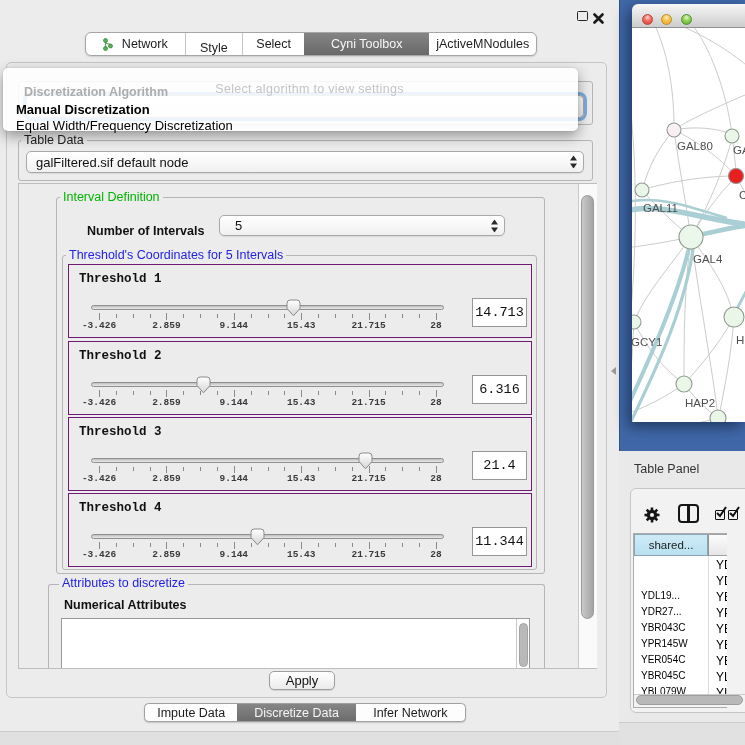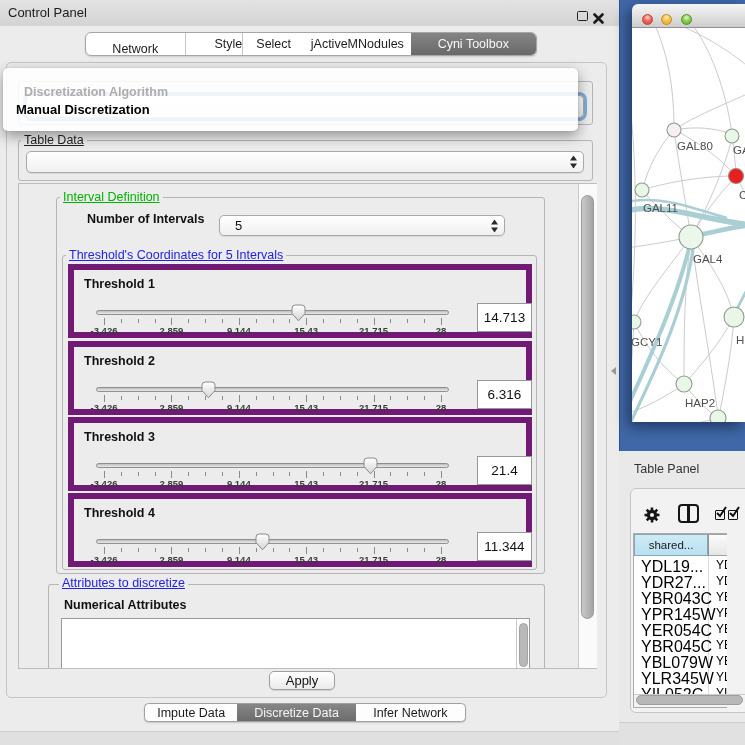--- a/index.html
+++ b/index.html
@@ -7,45 +7,45 @@
   #stage{position:relative;width:745px;height:745px;overflow:hidden;background:#ececec;}
   .abs{position:absolute;}
   
   #titlebar{left:0;top:0;width:619px;height:26px;background:linear-gradient(#e3e3e3,#d3d3d3);border-bottom:1px solid #bcbcbc;}
   #titlebar .title{left:8px;top:5px;font-size:13px;color:#1b1b1b;}
   #float-btn{left:577px;top:11px;width:9px;height:8px;border:1.6px solid #222;border-radius:1.5px;}
   #close-btn{left:593px;top:10px;width:11px;height:11px;}
   #left-bg{left:0;top:26px;width:619px;height:719px;background:#ececec;}
   
   #tabbar{left:85px;top:32px;width:452px;height:24px;background:#fff;border:1px solid #a6a6a6;border-radius:6px;box-sizing:border-box;display:flex;overflow:hidden;box-shadow:0 1px 2px rgba(0,0,0,0.14);}
-  .tabseg{height:100%;display:flex;align-items:center;justify-content:center;font-size:12.5px;color:#1d1d1d;box-sizing:border-box;gap:9px;flex-direction:column;}
+  .tabseg{height:100%;display:flex;align-items:center;justify-content:center;font-size:12.5px;color:#1d1d1d;box-sizing:border-box;gap:9px;}
   .tabseg.sep{border-right:1px solid #c6c6c6;}
   .tabseg.selected{background:linear-gradient(#848484,#696969);color:#f7f7f7;border-right:none;}
   
   #outer-panel{left:6px;top:62px;width:601px;height:636px;border:1px solid #c5c5c5;border-radius:5px;box-sizing:border-box;}
   .groupbox{border:1px solid #b5b5b5;border-radius:3px;box-sizing:border-box;}
-  .grouptitle{position:absolute;background:#ececec;padding:0 3px;font-size:12.5px;line-height:13px;white-space:nowrap;text-decoration:underline;}
+  .grouptitle{position:absolute;background:#ececec;padding:0 3px;font-size:12.5px;line-height:13px;white-space:nowrap;}
   
   .combo{position:absolute;background:linear-gradient(#ffffff,#f0f0f0);border:1px solid #a9a9a9;border-radius:5px;box-sizing:border-box;box-shadow:0 1px 1px rgba(0,0,0,0.08);}
   .combo .val{position:absolute;left:9px;top:0;bottom:0;display:flex;align-items:center;font-size:13px;color:#111;white-space:nowrap;}
   .combo .arrows{position:absolute;right:6px;top:50%;transform:translateY(-50%);width:7px;height:13px;}
   
   #popup{left:3px;top:68px;width:575px;height:63px;background:rgba(255,255,255,0.87);border-radius:5px;box-shadow:0 5px 14px rgba(0,0,0,0.38),0 0 1px rgba(0,0,0,0.35);}
   #popup .ghost{left:21px;top:80px;font-size:12.5px;font-weight:600;color:#adadad;}
   #popup-prompt{left:0;top:14px;width:100%;padding-left:38px;box-sizing:border-box;text-align:center;font-size:12.5px;color:#c4c4c4;letter-spacing:0.3px;}
   .popup-item{left:13px;font-size:13px;color:#000;white-space:nowrap;}
   
   #scrollpane{left:18px;top:183px;width:579px;height:486px;border:1px solid #bdbdbd;box-sizing:border-box;}
   #viewport{left:19px;top:184px;width:558px;height:484px;overflow:hidden;}
   #vsb-track{left:578px;top:184px;width:19px;height:484px;background:#fafafa;border-left:1px solid #c9c9c9;box-sizing:border-box;}
   #vsb-thumb{left:581px;top:195px;width:13px;height:424px;border-radius:6.5px;background:linear-gradient(90deg,#c9c9c9,#a4a4a4);border:1px solid #9a9a9a;box-sizing:border-box;}
   
   .vp-abs{position:absolute;}
   
-  .thr-panel{position:absolute;left:49px;width:464px;height:74px;border:6px solid #701a75;box-sizing:border-box;}
+  .thr-panel{position:absolute;left:49px;width:464px;height:74px;border:1px solid #701a75;box-sizing:border-box;font-family:Liberation Mono, monospace;}
   .thr-label{position:absolute;left:10px;top:7px;font-size:12.5px;font-weight:bold;color:#111;}
   .thr-track{position:absolute;left:22px;top:40px;width:353px;height:5px;border:1px solid #8f8f8f;border-radius:3px;background:linear-gradient(#bdbdbd,#ebebeb);box-sizing:border-box;}
   .thr-tick{position:absolute;width:1px;background:#8a8a8a;}
   .thr-ticklabel{position:absolute;top:55px;font-size:9.5px;font-weight:600;color:#3a3a3a;transform:translateX(-50%);white-space:nowrap;}
   .thr-thumb{position:absolute;top:34px;width:15px;height:18px;}
   .thr-field{position:absolute;left:403px;top:33px;width:55px;height:29px;background:#fff;border:1px solid #979797;box-sizing:border-box;font-size:13.5px;color:#111;display:flex;align-items:center;justify-content:center;}
   
   #attr-list{background:#fff;border:1px solid #9a9a9a;box-sizing:border-box;}
   .attr-item{padding-left:8px;font-size:12px;color:#111;line-height:15.8px;white-space:nowrap;}
   #attr-sb{position:absolute;right:0;top:0;bottom:0;width:13px;background:#fdfdfd;border-left:1px solid #c9c9c9;box-sizing:border-box;}
@@ -62,39 +62,36 @@
   #netwin{left:632px;top:4px;width:113px;height:418px;border-radius:6px 0 0 0;box-shadow:-4px 5px 14px rgba(8,18,40,0.55);}
   #netwin-titlebar{left:0;top:0;width:100%;height:24px;background:linear-gradient(#f6f6f6,#cdcdcd);border-bottom:1px solid #909090;border-radius:6px 0 0 0;box-sizing:border-box;}
   .light{position:absolute;top:10px;width:11px;height:11px;border-radius:50%;box-sizing:border-box;}
   #net-canvas{left:0;top:24px;width:113px;height:394px;background:#fff;overflow:hidden;}
   
   #tp-band{left:619px;top:451px;width:126px;height:294px;background:#e9e9e9;}
   #tp-title{left:634px;top:462px;font-size:12.5px;color:#333;}
   #tp-container{left:630px;top:488px;width:121px;height:225px;background:#f2f2f2;border:1px solid #c6c6c6;border-radius:6px;box-sizing:border-box;}
   #tp-table-wrap{left:633px;top:533px;width:94px;height:175px;border:1px solid #ababab;border-right:none;box-sizing:border-box;background:#fff;overflow:hidden;}
   .th-cell{position:absolute;top:0;height:22px;box-sizing:border-box;display:flex;align-items:center;justify-content:center;font-size:11.5px;color:#1c1c1c;}
-  .tp-row-c1{position:absolute;left:7px;width:66px;font-size:16px;color:#000;white-space:nowrap;}
+  .tp-row-c1{position:absolute;left:7px;width:66px;font-size:10px;color:#000;white-space:nowrap;margin-top:32px;}
   .tp-row-c2{position:absolute;left:82px;font-size:12px;color:#000;white-space:nowrap;}
   #tp-hscroll{left:634px;top:694px;width:111px;height:13px;background:#f3f3f3;border-top:1px solid #cbcbcb;box-sizing:border-box;}
   #tp-hthumb{left:636px;top:695px;width:107px;height:10px;border-radius:5px;background:#b8b8b8;border:1px solid #9d9d9d;box-sizing:border-box;}
   #right-strip{left:619px;top:722px;width:126px;height:23px;background:#e1e1e1;border-top:1px solid #cccccc;box-sizing:border-box;}
   
   #cols-icon{left:678px;top:504px;width:21px;height:19px;border:2.5px solid #151515;border-radius:4px;box-sizing:border-box;}
   #cols-icon .bar{position:absolute;left:50%;top:0;bottom:0;width:2.5px;margin-left:-1.25px;background:#151515;}
   .chk{position:absolute;top:510px;width:10px;height:10px;border:1.6px solid #111;box-sizing:border-box;border-radius:1px;}
   .chk svg{position:absolute;left:-1px;top:-5px;overflow:visible;}
 </style>
 </head>
 <body>
 
 <div id="stage">
 
-  <div id="titlebar" class="abs">
-    <div class="abs title">Control Panel</div>
-  </div>
   <div id="float-btn" class="abs"></div>
   <div id="close-btn" class="abs">
     <svg width="11" height="11">
         <path d="M1.5,1.5 L9.5,9.5 M9.5,1.5 L1.5,9.5" stroke="#1a1a1a" stroke-width="2.6" stroke-linecap="round"></path>
       </svg>
   </div>
   <div id="left-bg" class="abs"></div>
 
   <div id="tabbar" class="abs">
       <div class="tabseg sep" style="width: 100px;">
@@ -105,49 +102,50 @@
           <circle cx="7.5" cy="8" r="2" fill="#57b557" stroke="#2e7d32" stroke-width="0.7"></circle>
         </svg>
         <span>Network</span>
       </div>
       <div class="tabseg sep" style="width: 58px; align-items: flex-end;">
         <span>Style</span>
       </div>
       <div class="tabseg" style="width: 61px;">
         <span>Select</span>
       </div>
+      <div class="tabseg selected" style="width: 126px;">
+        <span>Cyni Toolbox</span>
+      </div>
       <div class="tabseg" style="width: 107px;">
         <span>jActiveMNodules</span>
       </div>
-      <div class="tabseg selected" style="width: 126px;">
-        <span>Cyni Toolbox</span>
-      </div>
     </div>
 
   <div id="outer-panel" class="abs"></div>
 
   <div class="abs groupbox" style="left:18px;top:81px;width:575px;height:44px;"></div>
   <div class="abs combo" style="left:26px;top:95px;width:558px;height:23px;box-shadow:0 0 0 3px rgba(97,155,219,0.8);"></div>
 
   <div class="abs groupbox" style="left:18px;top:140px;width:575px;height:41px;">
   </div>
   <div class="abs grouptitle" style="left:21px;top:134px;color:#222;">Table Data</div>
   <div class="abs combo" style="left:26px;top:151px;width:558px;height:22px;">
+    <span class="val">galFiltered.sif default node</span>
     <svg class="arrows" viewBox="0 0 7 13">
         <path d="M3.5,0 L7,5 L0,5 Z" fill="#2a2a2a"></path>
         <path d="M3.5,13 L7,8 L0,8 Z" fill="#2a2a2a"></path>
       </svg>
   </div>
 
   <div id="scrollpane" class="abs"></div>
   <div id="viewport" class="abs">
 
     <div class="vp-abs groupbox" style="left:37px;top:13px;width:489px;height:377px;"></div>
     <div class="vp-abs grouptitle" style="left:41px;top:7px;color:#00b400;">Interval Definition</div>
-    <div class="vp-abs" style="left:68px;top:28px;font-size:12.5px;font-weight:bold;color:#111;">Number of Intervals</div>
+    <div class="vp-abs" style="left:68px;top:40px;font-size:12.5px;font-weight:bold;color:#111;">Number of Intervals</div>
     <div class="vp-abs combo" style="left:200px;top:31px;width:286px;height:21px;">
       <span class="val" style="left:15px;">5</span>
       <svg class="arrows" viewBox="0 0 7 13">
           <path d="M3.5,0 L7,5 L0,5 Z" fill="#2a2a2a"></path>
           <path d="M3.5,13 L7,8 L0,8 Z" fill="#2a2a2a"></path>
         </svg>
     </div>
     <div class="vp-abs groupbox" style="left:43px;top:71px;width:475px;height:315px;"></div>
     <div class="vp-abs grouptitle" style="left:47px;top:65px;color:#2222e6;">Threshold's Coordinates for 5 Intervals</div>
     <div id="sliders-host">
@@ -333,21 +331,23 @@
   <div id="bottom-tabs" class="abs">
       <div class="btab" style="width: 93px;">Impute Data</div>
       <div class="btab selected" style="width: 119px;">Discretize Data</div>
       <div class="btab" style="width: 110px;">Infer Network</div>
     </div>
   <div id="left-strip" class="abs"></div>
   <div id="splitter-arrow" class="abs"></div>
 
   <div id="popup" class="abs">
     <div class="abs ghost" style="left:21px;top:17px;">Discretization Algorithm</div>
+    <div id="popup-prompt" class="abs">Select algorithm to view settings</div>
     <div class="abs popup-item" style="top:34px;font-weight:bold;">Manual Discretization</div>
+    <div class="abs popup-item" style="top:50px;">Equal Width/Frequency Discretization</div>
   </div>
 
   <div id="desktop" class="abs"></div>
   <div id="netwin" class="abs">
     <div id="netwin-titlebar" class="abs"></div>
     <div class="light abs" style="left:9.5px;background:radial-gradient(circle at 50% 28%,#ffd2cd,#f1695f 45%,#dd3a2e);border:1px solid #b5463c;"></div>
     <div class="light abs" style="left:29px;background:radial-gradient(circle at 50% 28%,#fff0c2,#f7c045 45%,#eda423);border:1px solid #c08a28;"></div>
     <div class="light abs" style="left:48.5px;background:radial-gradient(circle at 50% 28%,#e2f5ca,#8ed04f 45%,#59aa2e);border:1px solid #4f8f31;"></div>
     <div id="net-canvas" class="abs">
       <svg id="net-svg" width="113" height="394">

